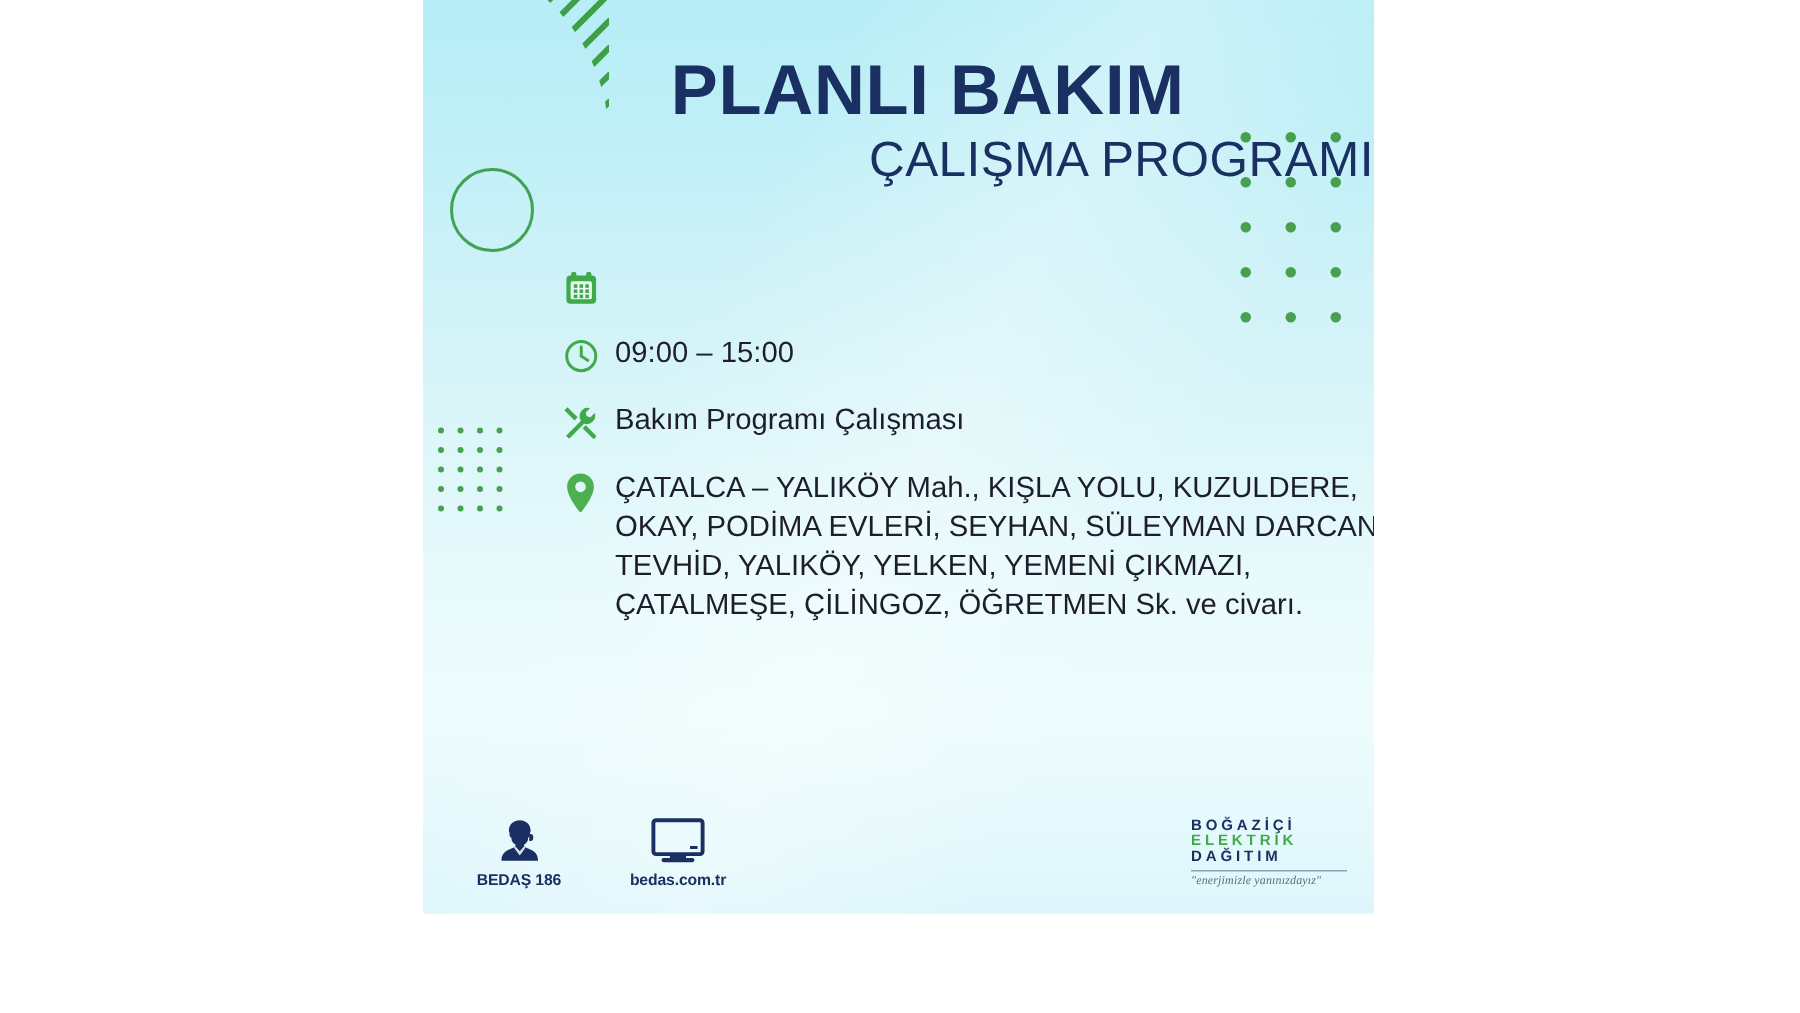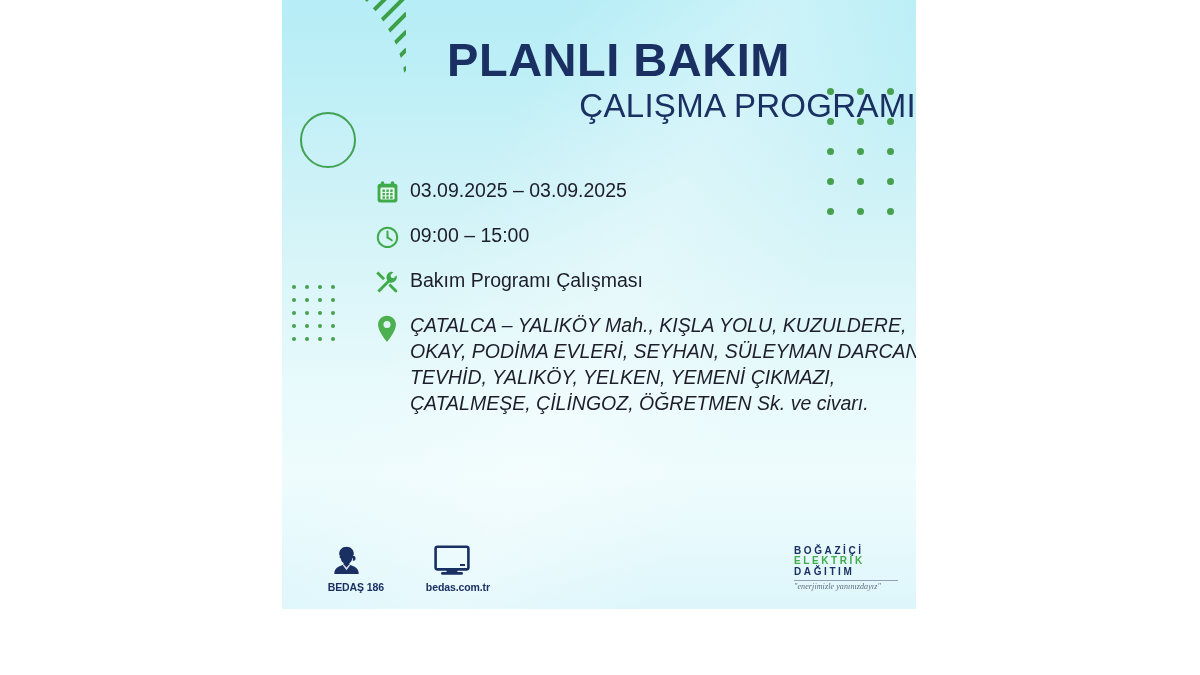--- a/index.html
+++ b/index.html
@@ -123,21 +123,21 @@
     justify-content: center;
     padding-top: 1px;
   }
   .row .txt {
     font-size: 19.5px;
     color: #1d1d2b;
     line-height: 1.30;
     padding-left: 6px;
     font-family: "Liberation Sans", sans-serif;
   }
-  #row-address { margin-bottom: 0; font-style: italic; }
+  #row-address { margin-bottom: 0; }
   #row-address .ico { padding-top: 2px; }
   #address-text { line-height: 1.33; }
   #address-text div { white-space: nowrap; }
 
   
   #footer {
     position: absolute;
     left: 0;
     right: 0;
     bottom: 16px;
@@ -146,21 +146,21 @@
   #contacts {
     position: absolute;
     left: 26px;
     bottom: 0;
     display: flex;
     align-items: flex-end;
     gap: 30px;
   }
   .contact {
     width: 76px;
-    text-align: right;
+    text-align: center;
     color: #1a3062;
   }
   .contact .cico {
     height: 40px;
     display: flex;
     align-items: flex-end;
     justify-content: center;
   }
   .contact .clabel {
     font-size: 10.5px;
@@ -294,21 +294,20 @@
                 <rect x="14.6" y="9.6" width="2.3" height="2.3"></rect>
               <rect x="7.2" y="12.9" width="2.3" height="2.3"></rect>
                 <rect x="10.9" y="12.9" width="2.3" height="2.3"></rect>
                 <rect x="14.6" y="12.9" width="2.3" height="2.3"></rect>
               <rect x="7.2" y="16.2" width="2.3" height="2.3"></rect>
                 <rect x="10.9" y="16.2" width="2.3" height="2.3"></rect>
                 <rect x="14.6" y="16.2" width="2.3" height="2.3"></rect>
             </g>
           </svg>
         </span>
-        <span class="txt">03.09.2025 – 03.09.2025</span>
       </div>
 
       <div class="row">
         <span class="ico">
           <svg width="25" height="26" viewBox="0 0 24 24">
             <circle cx="12" cy="12.4" r="9.3" fill="none" stroke="#3faa4a" stroke-width="1.9"></circle>
             <line x1="12" y1="12.4" x2="12" y2="6.6" stroke="#3faa4a" stroke-width="1.9" stroke-linecap="round"></line>
             <line x1="12" y1="12.4" x2="16.1" y2="15.1" stroke="#3faa4a" stroke-width="1.9" stroke-linecap="round"></line>
           </svg>
         </span>

